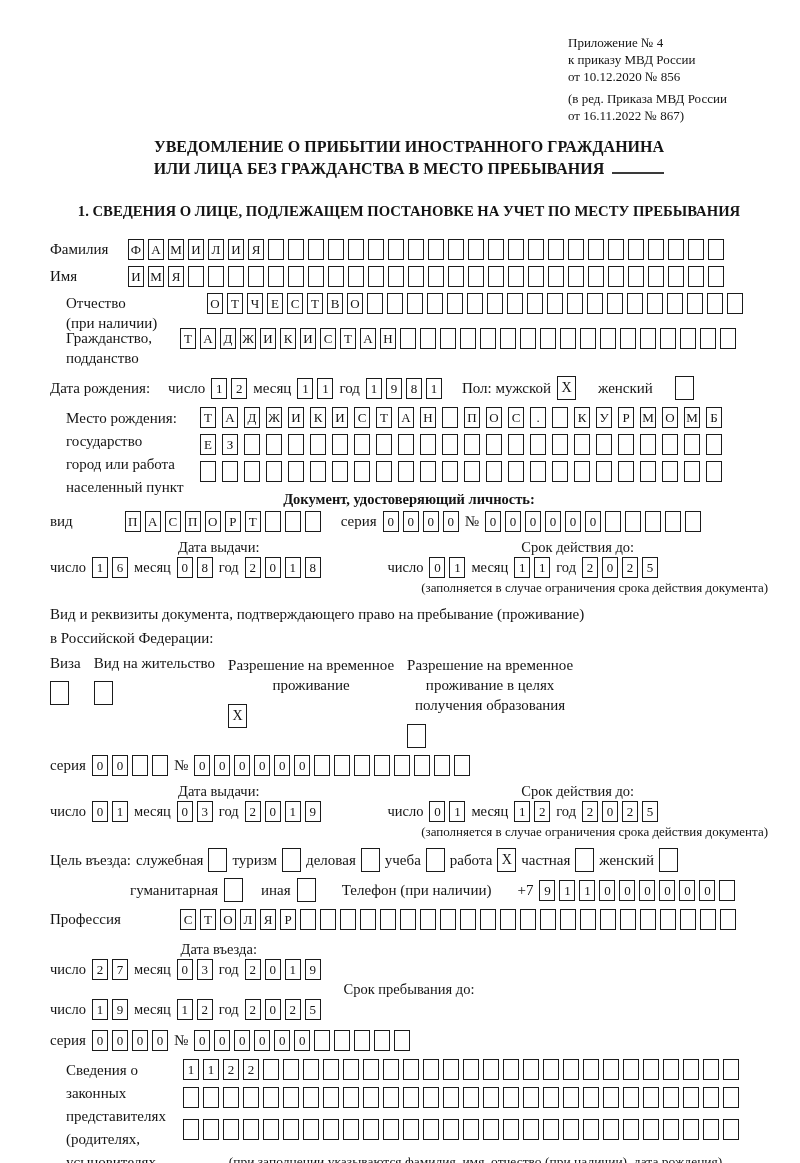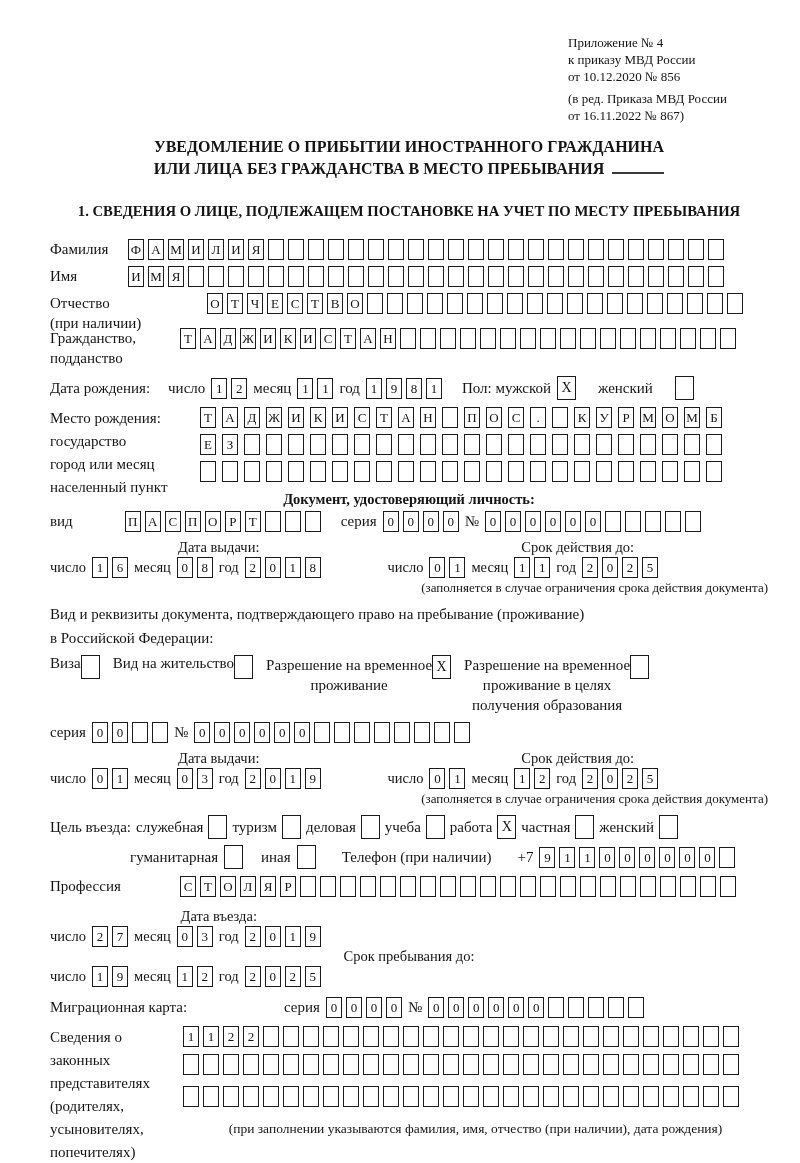--- a/index.html
+++ b/index.html
@@ -14,41 +14,41 @@
   .hdr .ed{margin-top:5px;}
   .forma{text-align:right;font-weight:bold;font-size:15px;margin-top:14px;letter-spacing:.5px;}
   
   .title{text-align:center;font-weight:bold;font-size:16px;line-height:22px;margin-top:12px;}
   .blank{display:inline-block;width:52px;height:12px;border-bottom:2.5px solid #3a3a3a;margin-left:8px;}
   .sec{text-align:center;font-weight:bold;font-size:14.7px;margin-top:23px;white-space:nowrap;}
   
   .row{display:flex;align-items:flex-start;margin-top:6px;}
   .lbl{font-size:15px;line-height:20px;flex-shrink:0;}
   .rel{position:relative;}
-  .abs{position:absolute;left:0;top:0;}
+  .abs{position:absolute;left:16px;top:0;}
   .grid{display:inline-flex;gap:4px;flex-shrink:0;}
   .grid.g6{gap:6px;}
   .box{
     box-sizing:content-box;width:14px;height:19px;border:1.5px solid #1b1b1b;background:#fff;
     display:inline-flex;align-items:center;justify-content:center;
     font-size:13px;line-height:1;flex-shrink:0;
   }
   .cb .box{width:17px;height:22px;font-size:14px;}
   .ir{display:flex;align-items:center;font-size:15px;gap:6px;flex-wrap:nowrap;}
   .center-b{text-align:center;font-weight:bold;font-size:14.5px;}
   
   .dates{display:flex;margin-top:6px;}
   .dg1{width:47%;}
   .dg2{flex:1;}
   .dlabel{text-align:center;font-size:14.5px;line-height:18px;}
   .dfields{display:flex;align-items:center;gap:6px;font-size:14.5px;margin-top:1px;}
   .note{font-size:13px;text-align:right;margin-top:2px;}
   
   .permit-row{display:flex;gap:13px;align-items:flex-start;font-size:15px;margin-top:5px;}
-  .opt{display:flex;align-items:flex-start;}
+  .opt{display:flex;gap:9px;align-items:flex-start;flex-direction:column;}
   .optlines{text-align:center;line-height:20px;}
   .para{font-size:15px;line-height:24px;margin-top:6px;}
   .bottom-note{font-size:13.5px;text-align:center;margin-top:10px;margin-left:130px;}
 </style>
 </head>
 <body>
 
 <div class="page">
 
   <div class="hdr">
@@ -243,21 +243,21 @@
     <span style="width:10px;"></span>
     <span class="grid cb">
         <span class="box"></span>
       </span>
   </div>
 
   <div class="row rel" style="padding-left:150px;margin-top:7px;">
     <div class="lbl abs" style="line-height:23px;">
       <div>Место рождения:</div>
       <div>государство</div>
-      <div>город или месяц</div>
+      <div>город или работа</div>
       <div>населенный пункт</div>
     </div>
     <div>
       <div class="grid g6">
           <span class="box">Т</span>
           <span class="box">А</span>
           <span class="box">Д</span>
           <span class="box">Ж</span>
           <span class="box">И</span>
           <span class="box">К</span>
@@ -673,21 +673,20 @@
             <span class="box">2</span>
             <span class="box">0</span>
             <span class="box">2</span>
             <span class="box">5</span>
           </span>
       </div>
     </div>
   </div>
 
   <div class="ir" style="margin-top:10px;">
-    <span style="width:228px;flex-shrink:0;">Миграционная карта:</span>
     <span>серия</span>
     <span class="grid">
         <span class="box">0</span>
         <span class="box">0</span>
         <span class="box">0</span>
         <span class="box">0</span>
       </span>
     <span>№</span>
     <span class="grid">
         <span class="box">0</span>

